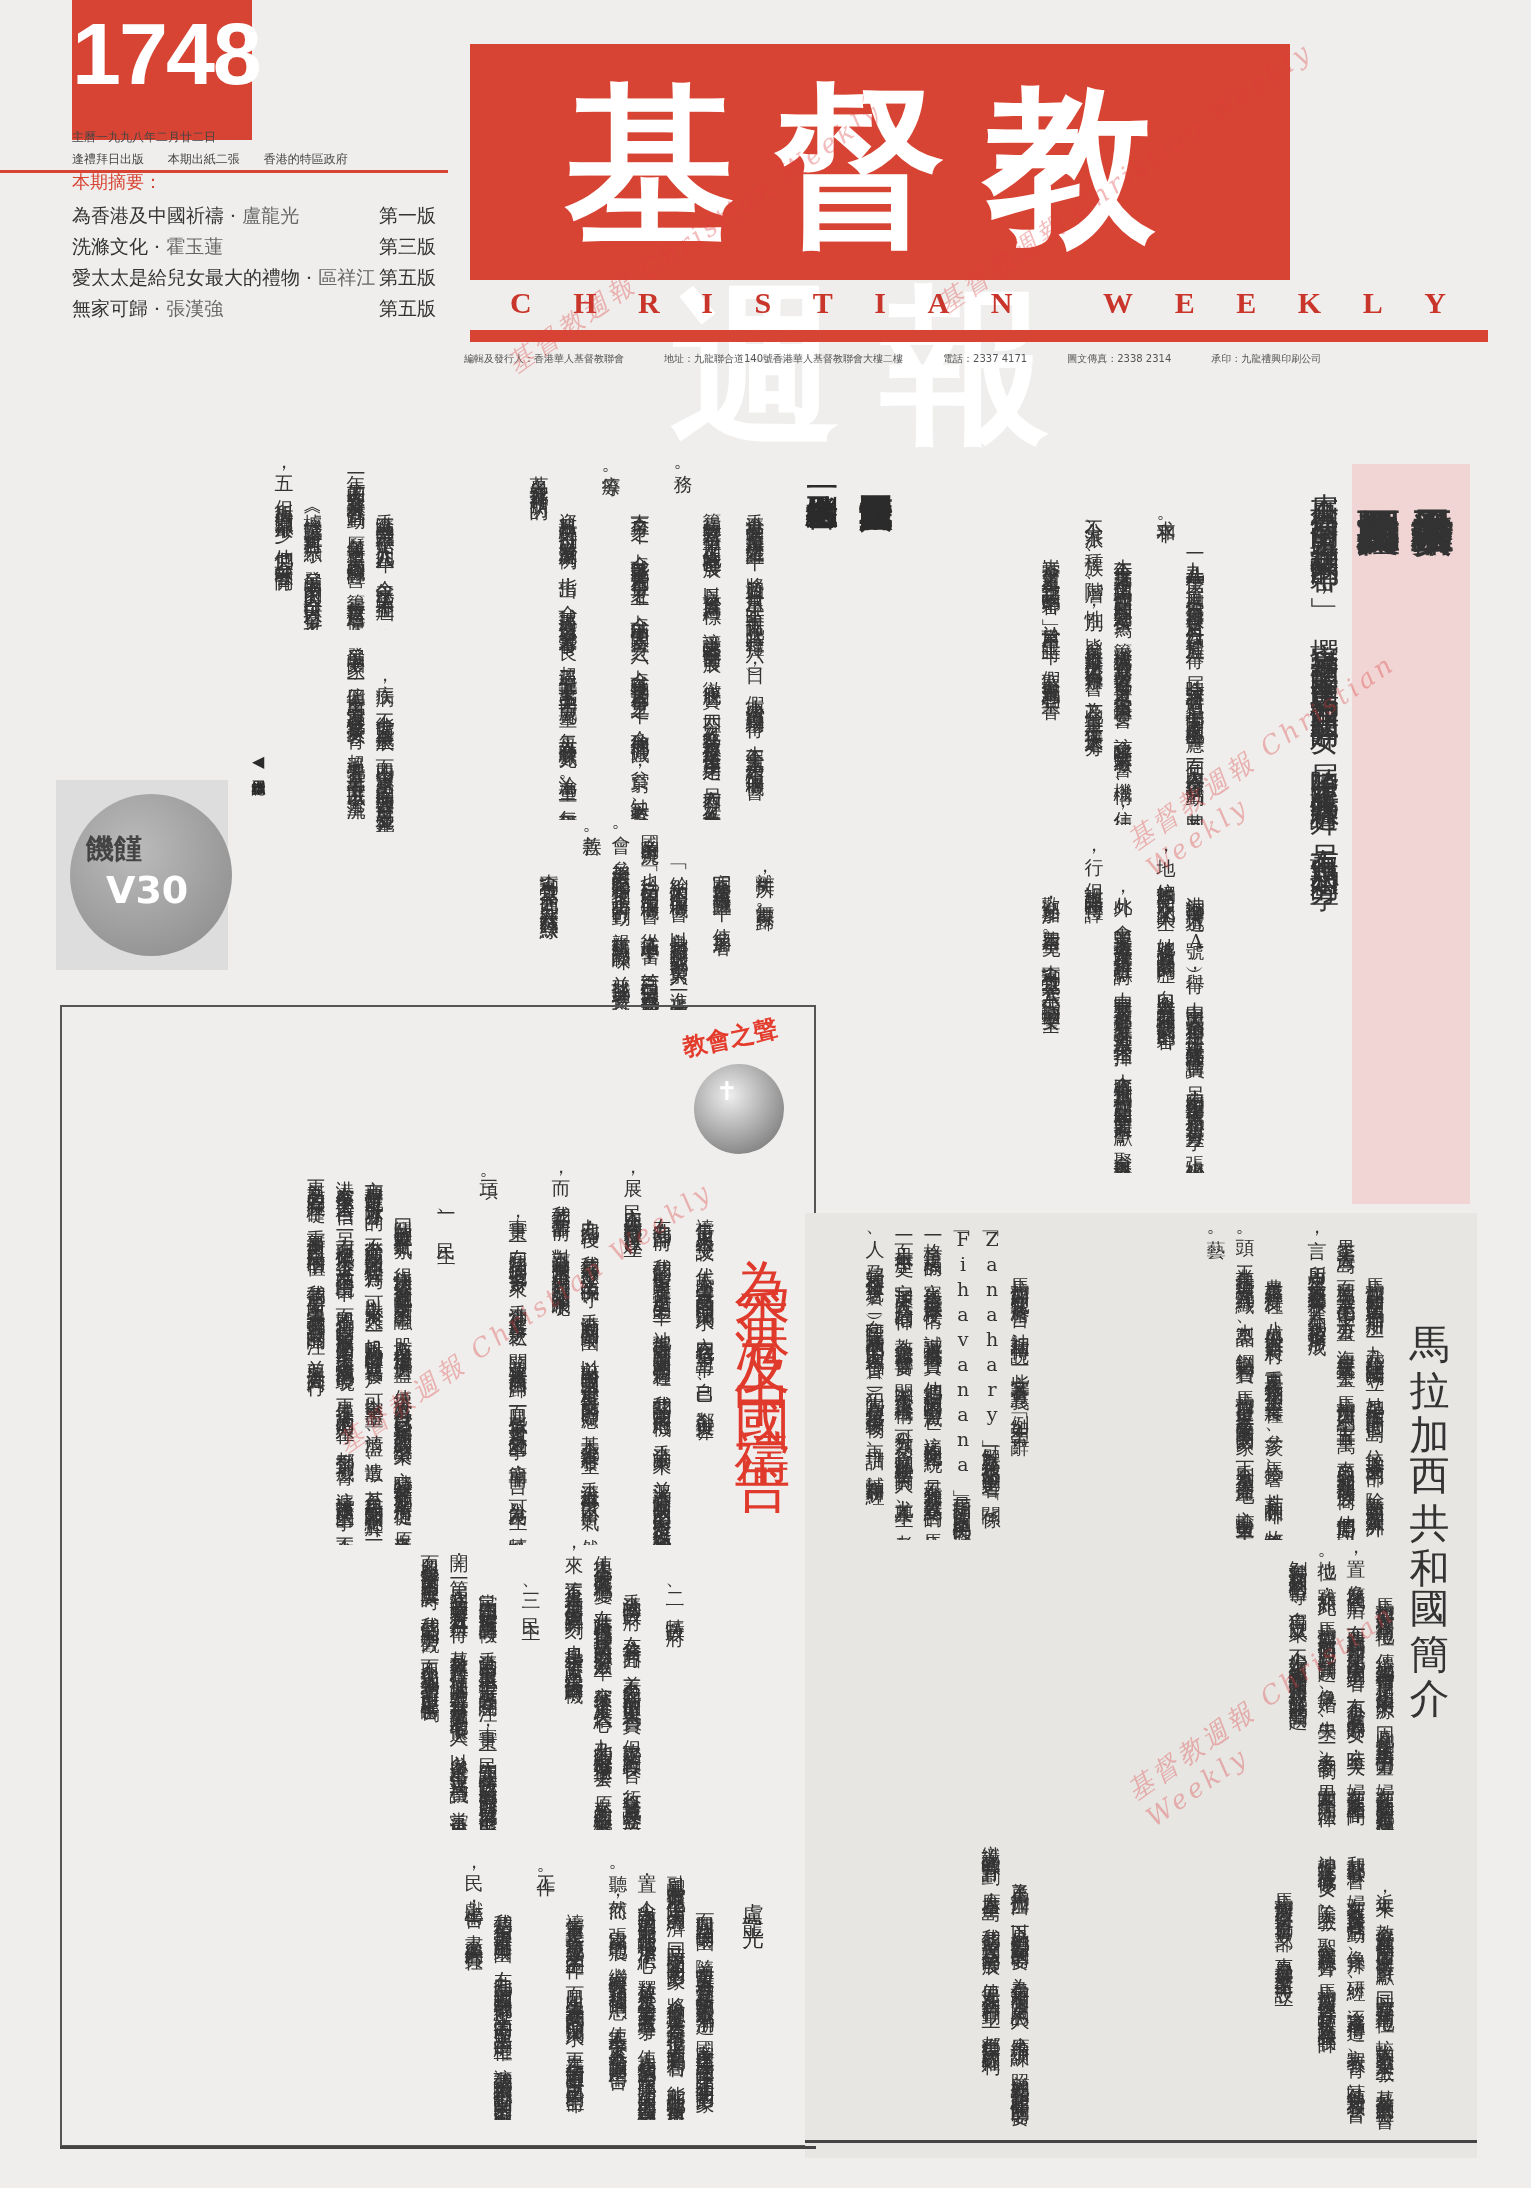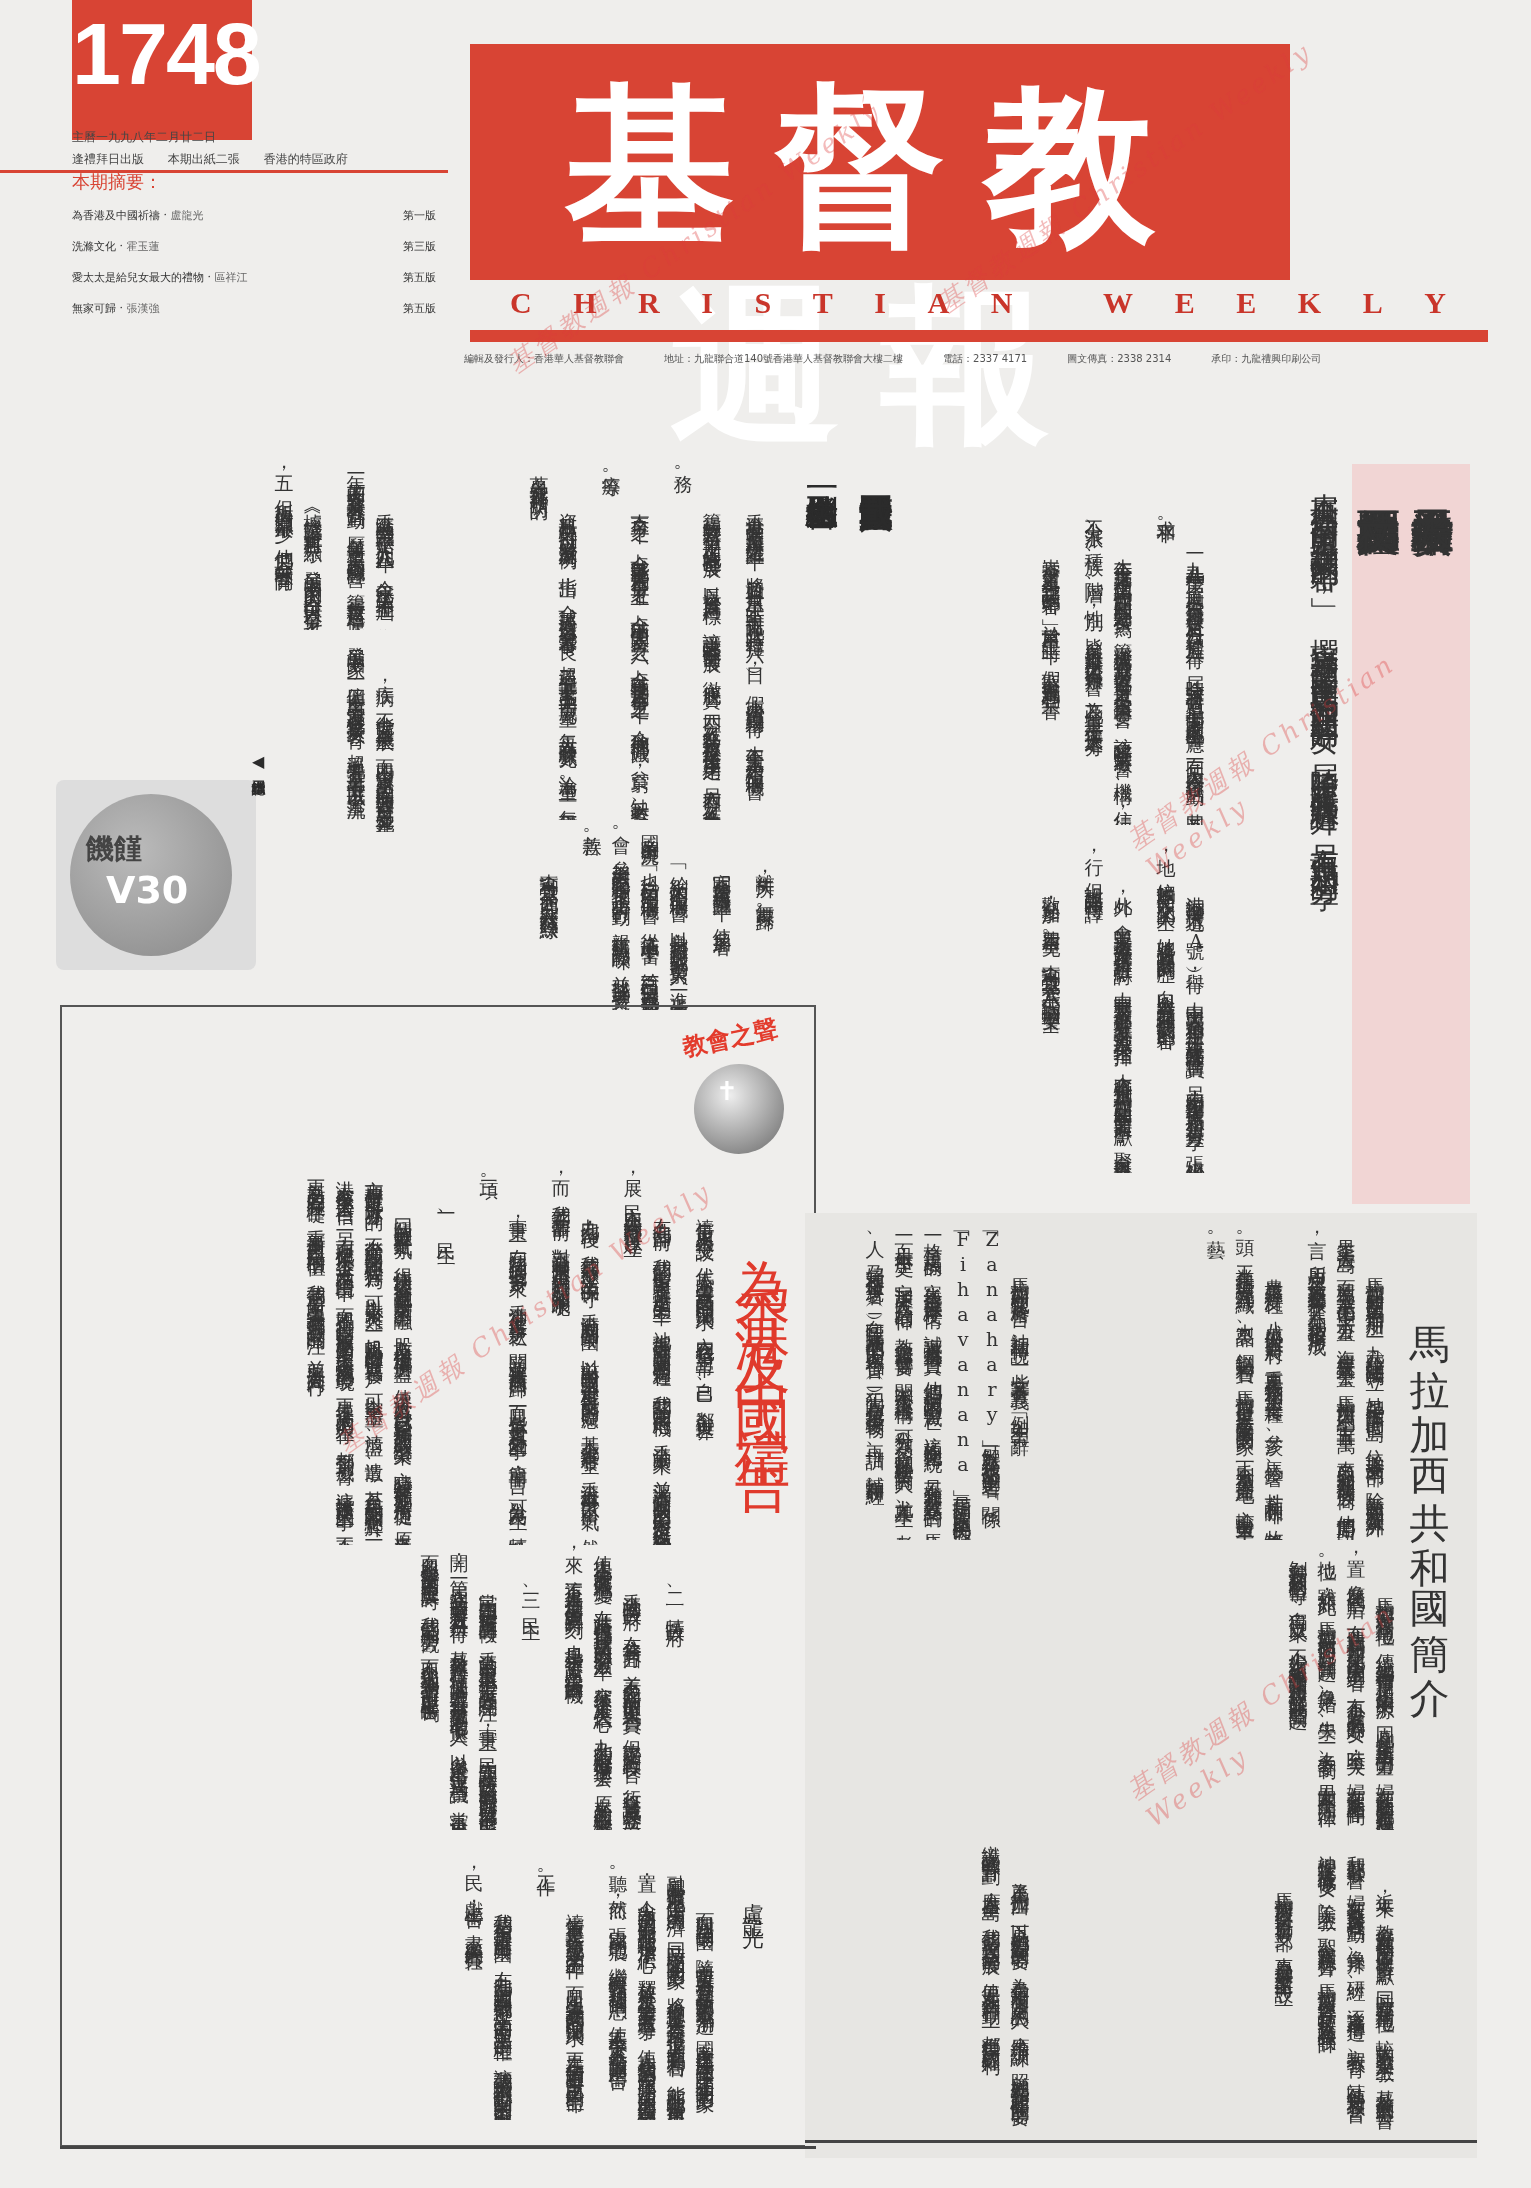--- a/index.html
+++ b/index.html
@@ -12,21 +12,21 @@
 
   
   #issue-box { left:72px; top:0; width:180px; height:140px; background:#d84434; color:#fff;
     font-family:"Liberation Sans","DejaVu Sans",sans-serif; font-weight:bold; font-size:88px;
     line-height:108px; text-align:center; letter-spacing:-2px; }
   #meta { left:72px; top:126px; font-family:"DejaVu Sans",sans-serif; font-size:12px; color:#444; line-height:22px; }
   #meta span { margin-right:20px; }
   #red-rule { left:0; top:170px; width:448px; height:3px; background:#d84434; }
   #summary { left:72px; top:170px; width:364px; }
   #summary-title { color:#d84434; font-family:"DejaVu Sans",sans-serif; font-size:18px; margin-bottom:6px; }
-  .sum-row { display:flex; justify-content:space-between; font-size:11px; line-height:31px; color:#333; }
+  .sum-row { display:flex; justify-content:space-between; font-size:19px; line-height:31px; color:#333; }
   .sum-row .by { color:#666; }
   #logo { left:470px; top:44px; width:820px; height:236px; background:#d84434; }
   #logo-text { position:absolute; left:0; right:0; top:20px; text-align:center; color:#fff;
     font-size:170px; letter-spacing:40px; font-family:"DejaVu Serif",serif; font-weight:bold; line-height:200px; }
   #logo-en { left:470px; top:286px; width:1018px; display:flex; justify-content:space-between;
     color:#c9352a; font-family:"Liberation Serif",serif; font-weight:bold; font-size:30px; letter-spacing:2px; padding:0 40px; box-sizing:border-box;}
   #logo-bar { left:470px; top:330px; width:1018px; height:12px; background:#d84434; }
   #imprint { left:464px; top:352px; width:1030px; display:flex; gap:40px; font-family:"DejaVu Sans",sans-serif; font-size:10px; color:#555; }
 
   
@@ -42,21 +42,21 @@
   #f1-body-b { left:800px; top:843px; width:410px; height:330px; }
 
   
   #f2-title { left:780px; top:470px; width:120px; height:500px; }
   #f2-t1 { position:absolute; right:0; font-size:33px; font-weight:bold; font-family:"DejaVu Sans",sans-serif; line-height:48px; }
   #f2-t2 { position:absolute; right:54px; font-size:33px; font-family:"DejaVu Sans",sans-serif; line-height:48px; }
   #f2-a { left:410px; top:460px; width:360px; height:360px; }
   #f2-b { left:50px; top:460px; width:350px; height:170px; }
   #f2-c { left:50px; top:632px; width:350px; height:200px; }
   #f2-d { left:260px; top:820px; width:520px; height:190px; }
-  #famine-logo { left:56px; top:780px; width:172px; height:190px; background:#ddd; border-radius:8px;padding-left:28px; }
+  #famine-logo { left:56px; top:780px; width:172px; height:190px; background:#ddd; border-radius:0; }
   #famine-circle { position:absolute; left:14px; top:14px; width:162px; height:162px; border-radius:50%; background:radial-gradient(circle at 40% 35%, #bbb, #888); }
   #famine-text { position:absolute; left:30px; top:50px; font-size:28px; font-weight:bold; color:#444; font-family:"DejaVu Sans",sans-serif; }
   #famine-v30 { position:absolute; left:50px; top:88px; font-size:38px; color:#fff; font-weight:bold; font-family:"DejaVu Sans",sans-serif; }
   #famine-caption { left:250px; top:770px; font-size:14px; }
   #famine-arrow { left:252px; top:752px; font-size:16px; }
 
   
   #prayer-box { left:60px; top:1005px; width:752px; height:1138px; border:2px solid #555; }
   #church-voice { left:672px; top:1010px; width:130px; height:130px; }
   #church-voice-title { position:absolute; left:10px; top:12px; color:#e33b2c; font-size:24px; font-weight:bold; font-family:"DejaVu Sans",sans-serif; transform:rotate(-12deg); }

